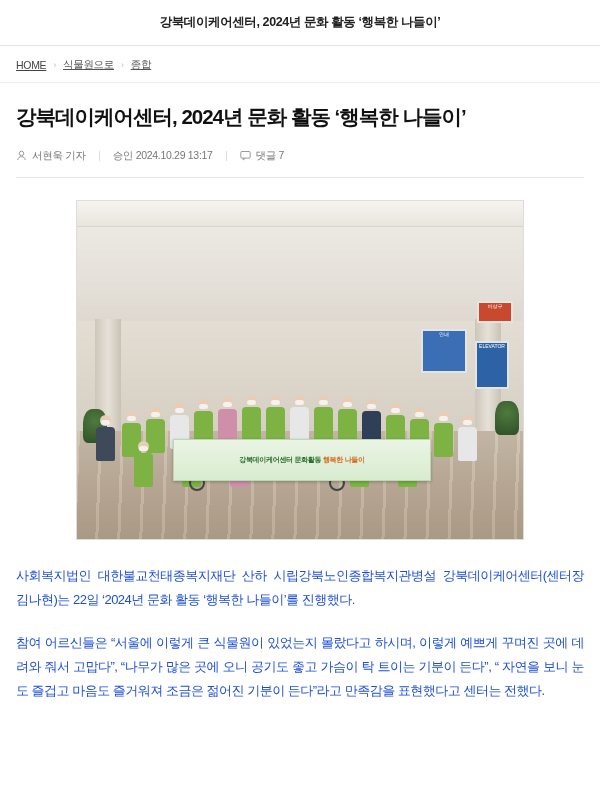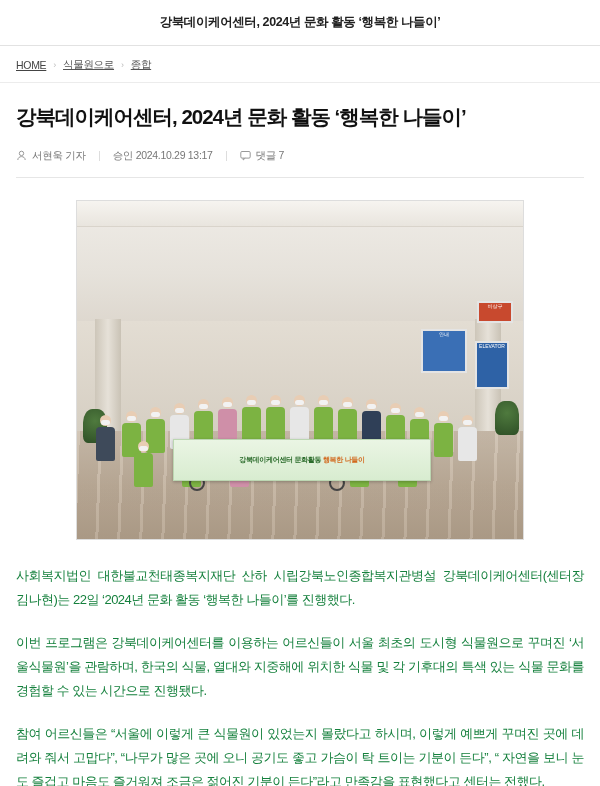--- a/index.html
+++ b/index.html
@@ -220,21 +220,21 @@
 
   
   .body-copy {
     margin-top: 24px;
     padding-bottom: 28px;
   }
   .body-copy p {
     font-size: 13px;
     line-height: 1.85;
     letter-spacing: -0.5px;
-    color: #15803d;
+    color: #1d4ed8;
     margin: 12px 0 19px 0;
     text-align: justify;
   }
   .body-copy p:last-child { margin-bottom: 0; }
 </style>
 </head>
 <body>
 
 <div class="topbar">
   <div class="top-headline">강북데이케어센터, 2024년 문화 활동 ‘행복한 나들이’</div>
@@ -384,17 +384,16 @@
     <div class="ph-banner">
       <span class="bn-text">
         <span>강북데이케어센터 문화활동</span>
         <span class="hl">행복한 나들이</span>
       </span>
     </div>
   </figure>
 
   <div class="body-copy">
     <p>사회복지법인 대한불교천태종복지재단 산하 시립강북노인종합복지관병설 강북데이케어센터(센터장 김나현)는 22일 ‘2024년 문화 활동 ‘행복한 나들이’를 진행했다.</p>
-    <p>이번 프로그램은 강북데이케어센터를 이용하는 어르신들이 서울 최초의 도시형 식물원으로 꾸며진 ‘서울식물원’을 관람하며, 한국의 식물, 열대와 지중해에 위치한 식물 및 각 기후대의 특색 있는 식물 문화를 경험할 수 있는 시간으로 진행됐다.</p>
     <p>참여 어르신들은 “서울에 이렇게 큰 식물원이 있었는지 몰랐다고 하시며, 이렇게 예쁘게 꾸며진 곳에 데려와 줘서 고맙다”, “나무가 많은 곳에 오니 공기도 좋고 가슴이 탁 트이는 기분이 든다”, “ 자연을 보니 눈도 즐겁고 마음도 즐거워져 조금은 젊어진 기분이 든다”라고 만족감을 표현했다고 센터는 전했다.</p>
   </div>
 
 </article>
 
 </body></html>

